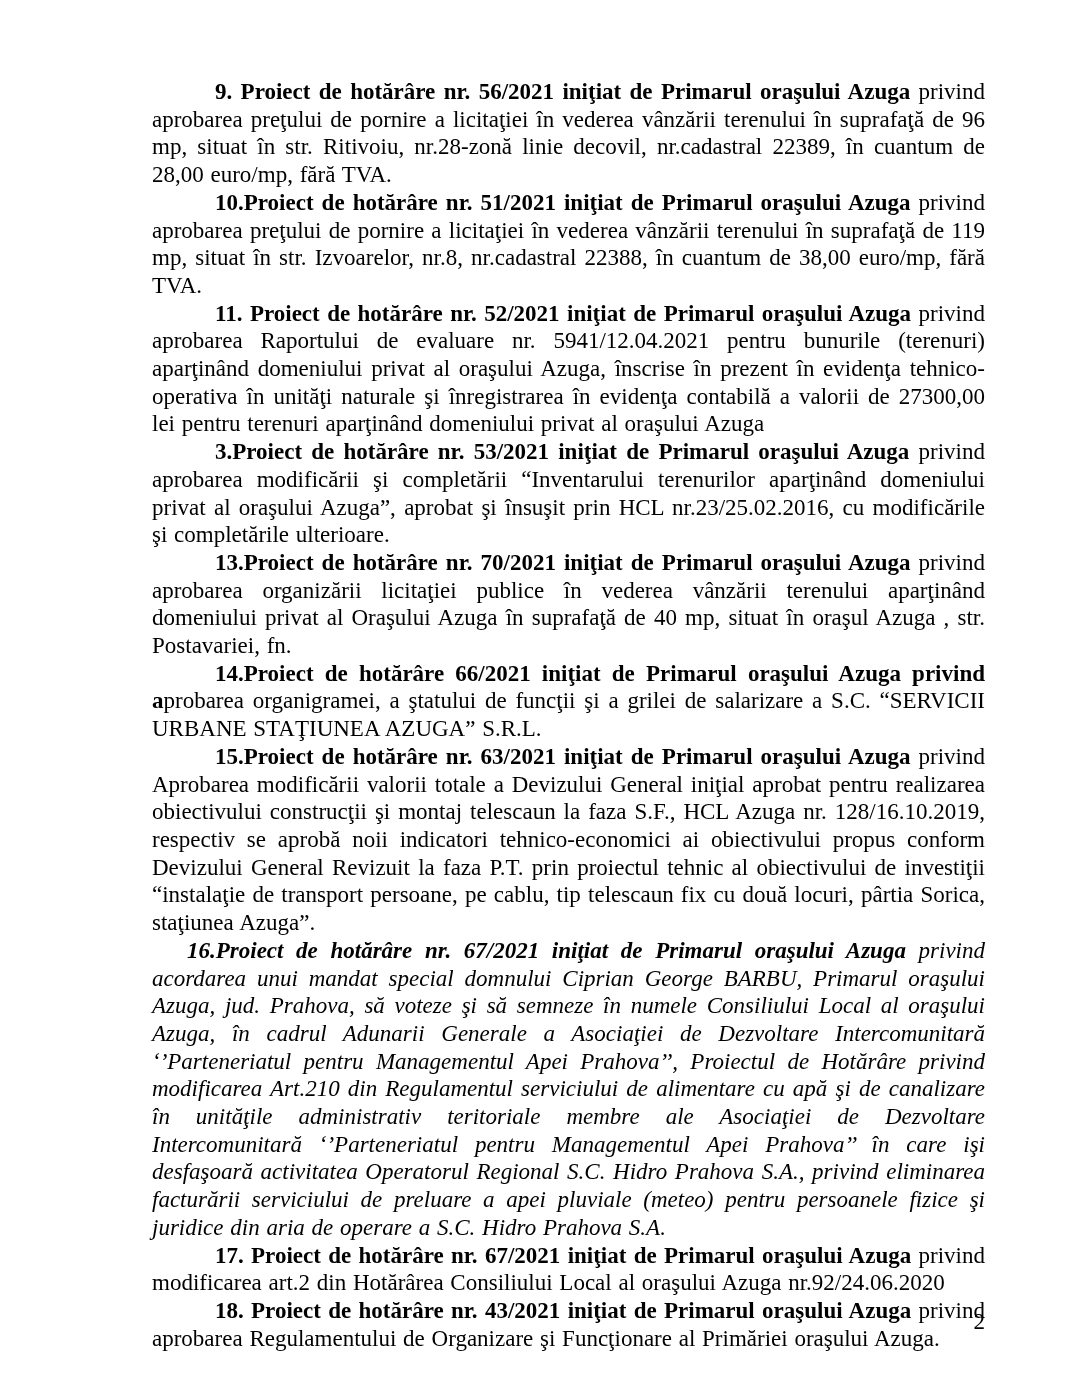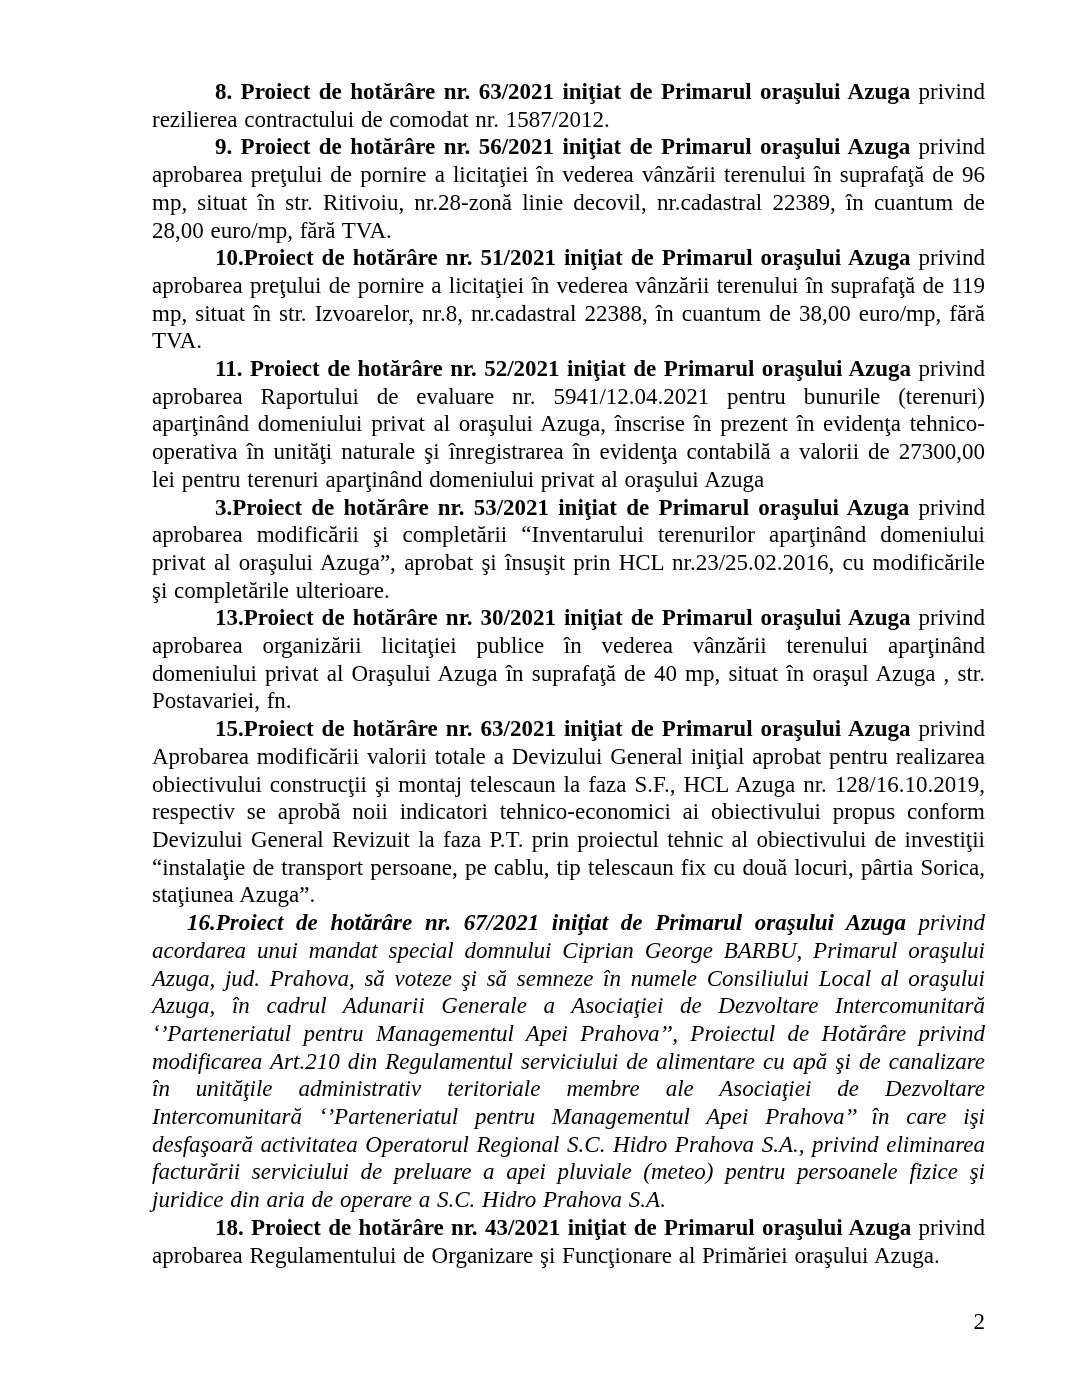--- a/index.html
+++ b/index.html
@@ -47,37 +47,38 @@
     font-size: 23px;
     line-height: 27.7px;
   }
 </style>
 </head>
 <body>
 
 <div class="page">
   <div class="content">
 
-    <p class="item"><span class="lead">8. Proiect de hotărâre nr. 63/2021 iniţiat de Primarul oraşului Azuga</span><span> privind rezilierea contractului de comodat nr. 1587/2012.</span></p>
 
     <p class="item"><span class="lead">9. Proiect de hotărâre nr. 56/2021 iniţiat de Primarul oraşului Azuga</span><span> privind aprobarea  preţului de pornire a licitaţiei în vederea vânzării terenului în suprafaţă de 96 mp, situat în str. Ritivoiu, nr.28-zonă linie decovil, nr.cadastral 22389, în cuantum de  28,00 euro/mp, fără TVA.</span></p>
 
     <p class="item"><span class="lead">10.Proiect de hotărâre nr. 51/2021 iniţiat de Primarul oraşului  Azuga</span><span> privind aprobarea preţului de pornire a licitaţiei în vederea vânzării terenului în suprafaţă de 119 mp, situat în str. Izvoarelor, nr.8, nr.cadastral 22388, în cuantum de  38,00 euro/mp, fără TVA.</span></p>
 
     <p class="item"><span class="lead">11. Proiect de hotărâre nr. 52/2021 iniţiat de Primarul oraşului Azuga</span><span> privind aprobarea Raportului de evaluare nr. 5941/12.04.2021  pentru bunurile (terenuri) aparţinând domeniului privat al  oraşului Azuga, înscrise în prezent în evidenţa tehnico-operativa în unităţi naturale şi înregistrarea în evidenţa contabilă a valorii de 27300,00 lei  pentru terenuri aparţinând domeniului privat al oraşului Azuga</span></p>
 
     <p class="item"><span class="lead">3.Proiect de hotărâre nr. 53/2021 iniţiat de Primarul oraşului  Azuga</span><span> privind aprobarea modificării şi completării  “Inventarului  terenurilor aparţinând domeniului privat al oraşului Azuga”, aprobat şi însuşit prin HCL nr.23/25.02.2016, cu modificările şi completările ulterioare.</span></p>
 
-    <p class="item"><span class="lead">13.Proiect de hotărâre nr. 30/2021 iniţiat de Primarul oraşului  Azuga</span><span> privind aprobarea organizării licitaţiei publice în vederea  vânzării terenului aparţinând domeniului privat al Oraşului Azuga în suprafaţă de 40 mp, situat în oraşul Azuga , str. Postavariei, fn.</span></p>
+    <p class="item"><span class="lead">13.Proiect de hotărâre nr. 70/2021 iniţiat de Primarul oraşului  Azuga</span><span> privind aprobarea organizării licitaţiei publice în vederea  vânzării terenului aparţinând domeniului privat al Oraşului Azuga în suprafaţă de 40 mp, situat în oraşul Azuga , str. Postavariei, fn.</span></p>
 
+    <p class="item"><span class="lead">14.Proiect de hotărâre 66/2021 iniţiat de Primarul oraşului Azuga privind a</span><span>probarea organigramei, a ştatului de funcţii şi a grilei de salarizare a S.C. “SERVICII URBANE STAŢIUNEA AZUGA” S.R.L.</span></p>
 
     <p class="item"><span class="lead">15.Proiect de hotărâre nr. 63/2021 iniţiat de Primarul oraşului  Azuga</span><span> privind Aprobarea modificării valorii totale a Devizului General iniţial aprobat pentru realizarea obiectivului construcţii şi montaj telescaun la faza S.F., HCL Azuga nr. 128/16.10.2019, respectiv se aprobă noii indicatori tehnico-economici ai obiectivului propus conform Devizului General Revizuit la faza P.T. prin proiectul tehnic al obiectivului de investiţii “instalaţie de transport persoane, pe cablu, tip telescaun fix cu două locuri, pârtia Sorica, staţiunea Azuga”.</span></p>
 
     <p class="item small-indent"><span class="lead">16.Proiect de hotărâre nr. 67/2021 iniţiat de Primarul oraşului  Azuga</span><span> privind acordarea unui mandat special domnului Ciprian George BARBU, Primarul oraşului Azuga, jud. Prahova, să voteze şi să semneze în numele Consiliului Local al oraşului Azuga, în cadrul Adunarii Generale a Asociaţiei de Dezvoltare Intercomunitară ‘’Parteneriatul pentru Managementul Apei Prahova’’, Proiectul de Hotărâre privind modificarea Art.210 din Regulamentul serviciului de alimentare cu apă şi de canalizare în unităţile administrativ teritoriale membre ale Asociaţiei de Dezvoltare Intercomunitară ‘’Parteneriatul pentru Managementul Apei Prahova’’ în care işi desfaşoară activitatea Operatorul Regional S.C. Hidro Prahova S.A., privind eliminarea facturării serviciului de preluare a apei pluviale (meteo) pentru persoanele fizice şi juridice din aria de operare a S.C. Hidro Prahova S.A.</span></p>
 
+    <p class="item"><span class="lead">17. Proiect de hotărâre nr. 67/2021 iniţiat de Primarul oraşului  Azuga</span><span> privind modificarea art.2 din Hotărârea Consiliului Local al oraşului Azuga nr.92/24.06.2020</span></p>
 
     <p class="item"><span class="lead">18. Proiect de hotărâre nr. 43/2021 iniţiat de Primarul oraşului Azuga</span><span> privind aprobarea Regulamentului de Organizare şi Funcţionare al Primăriei oraşului Azuga.</span></p>
 
   </div>
 
   <div class="page-footer">
     <span>2</span>
   </div>
 </div>
 

